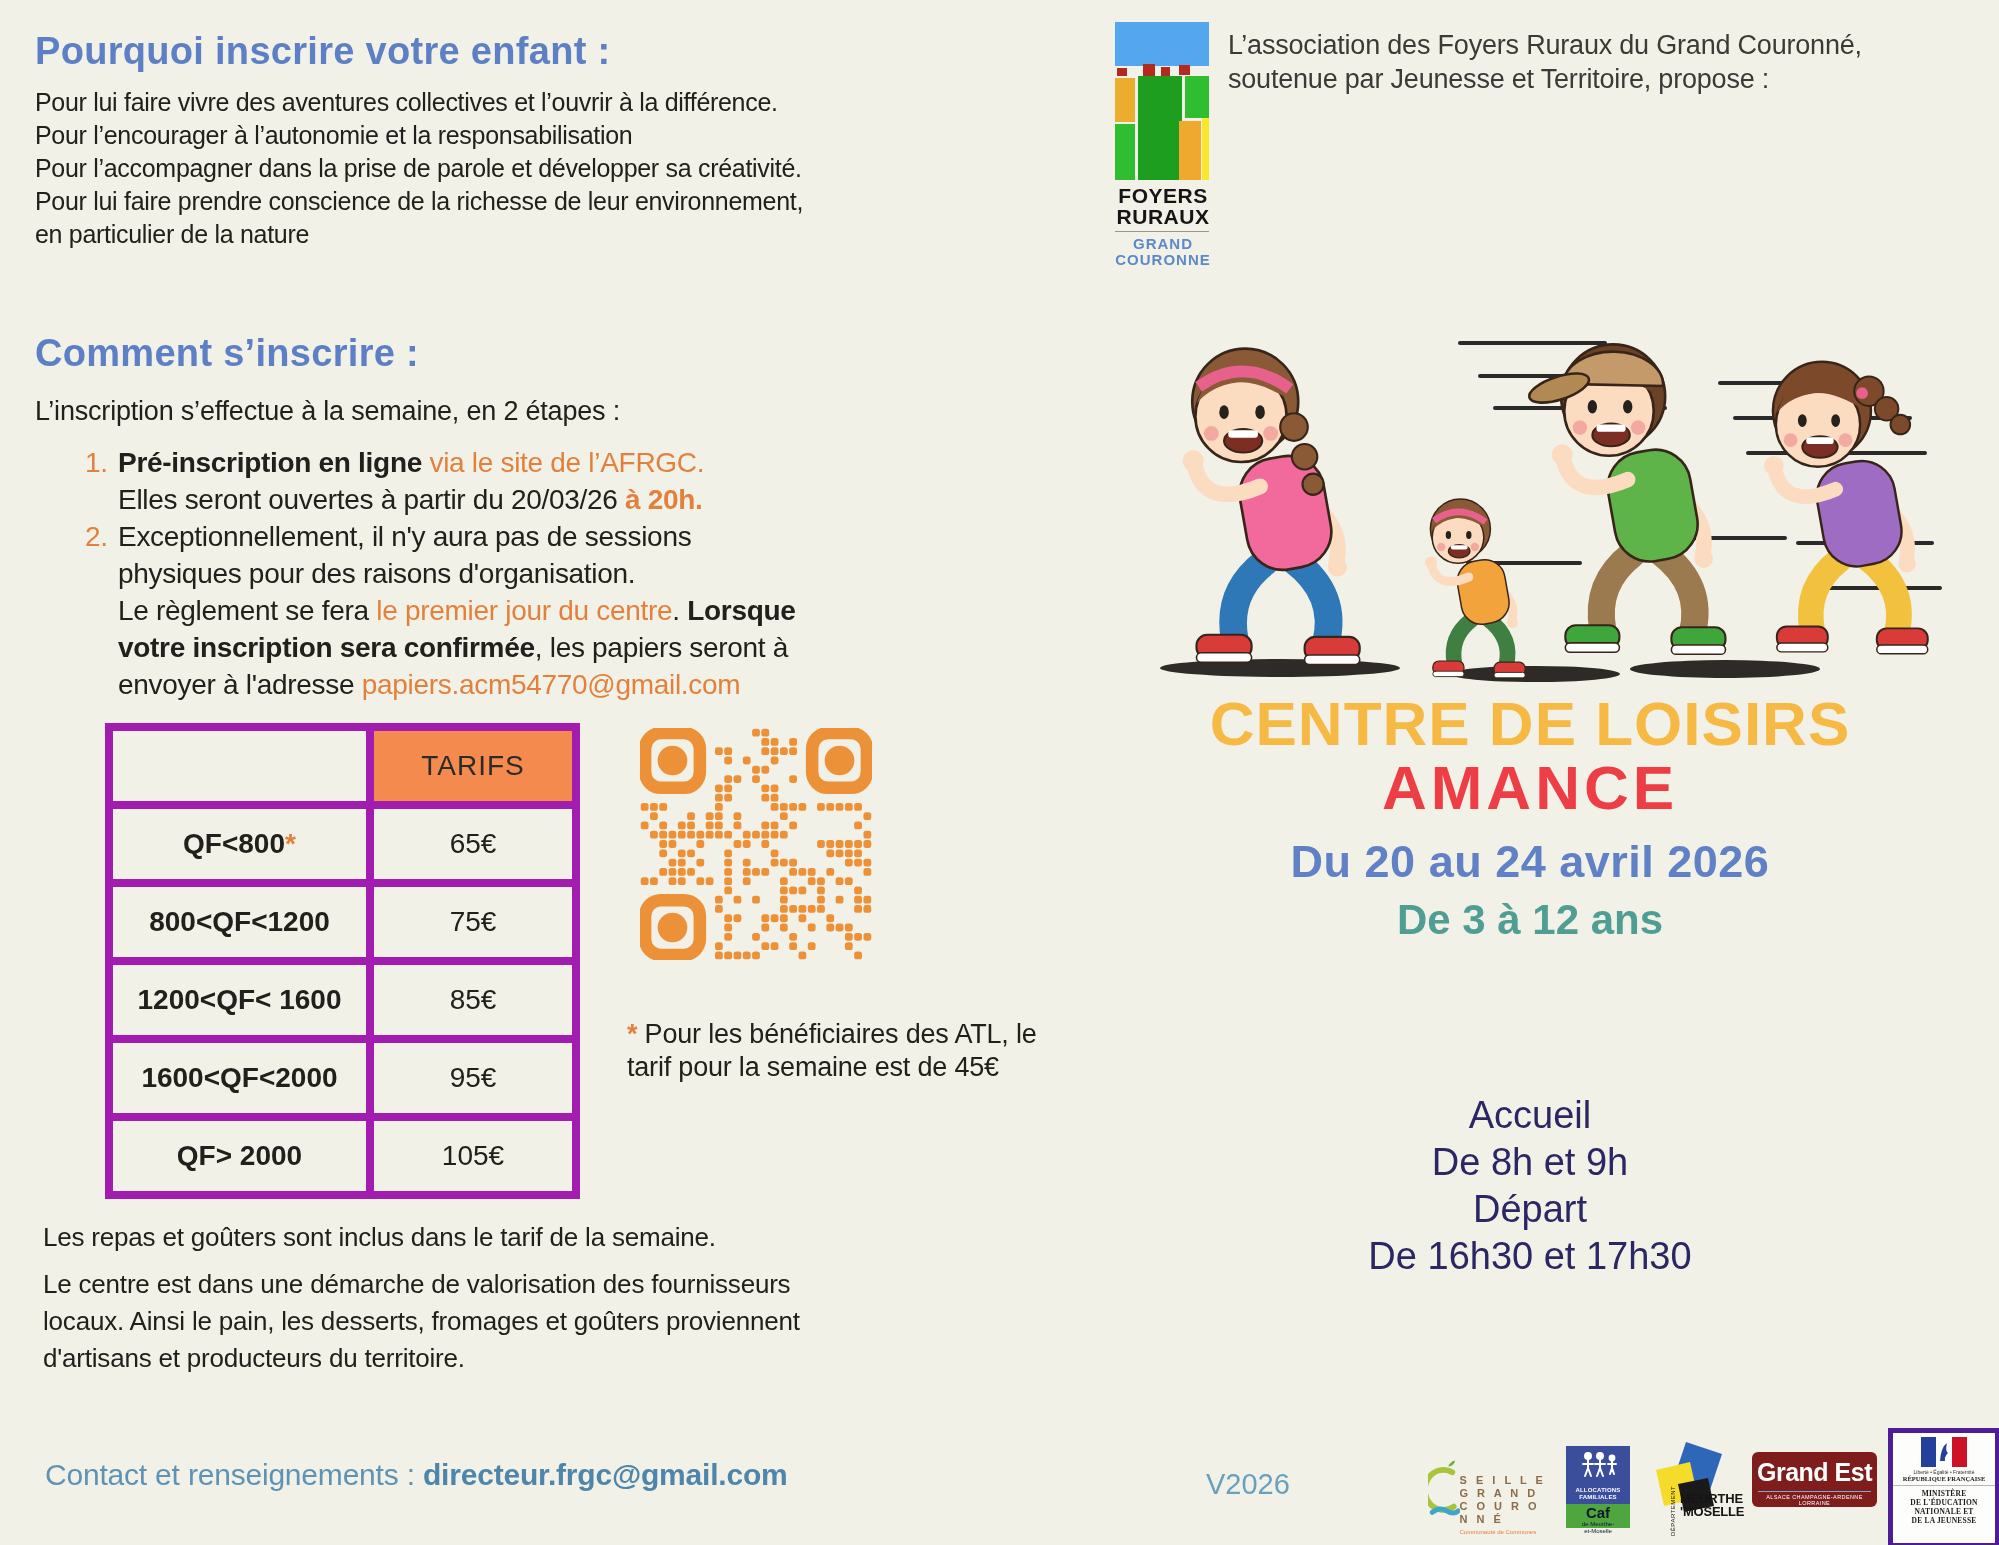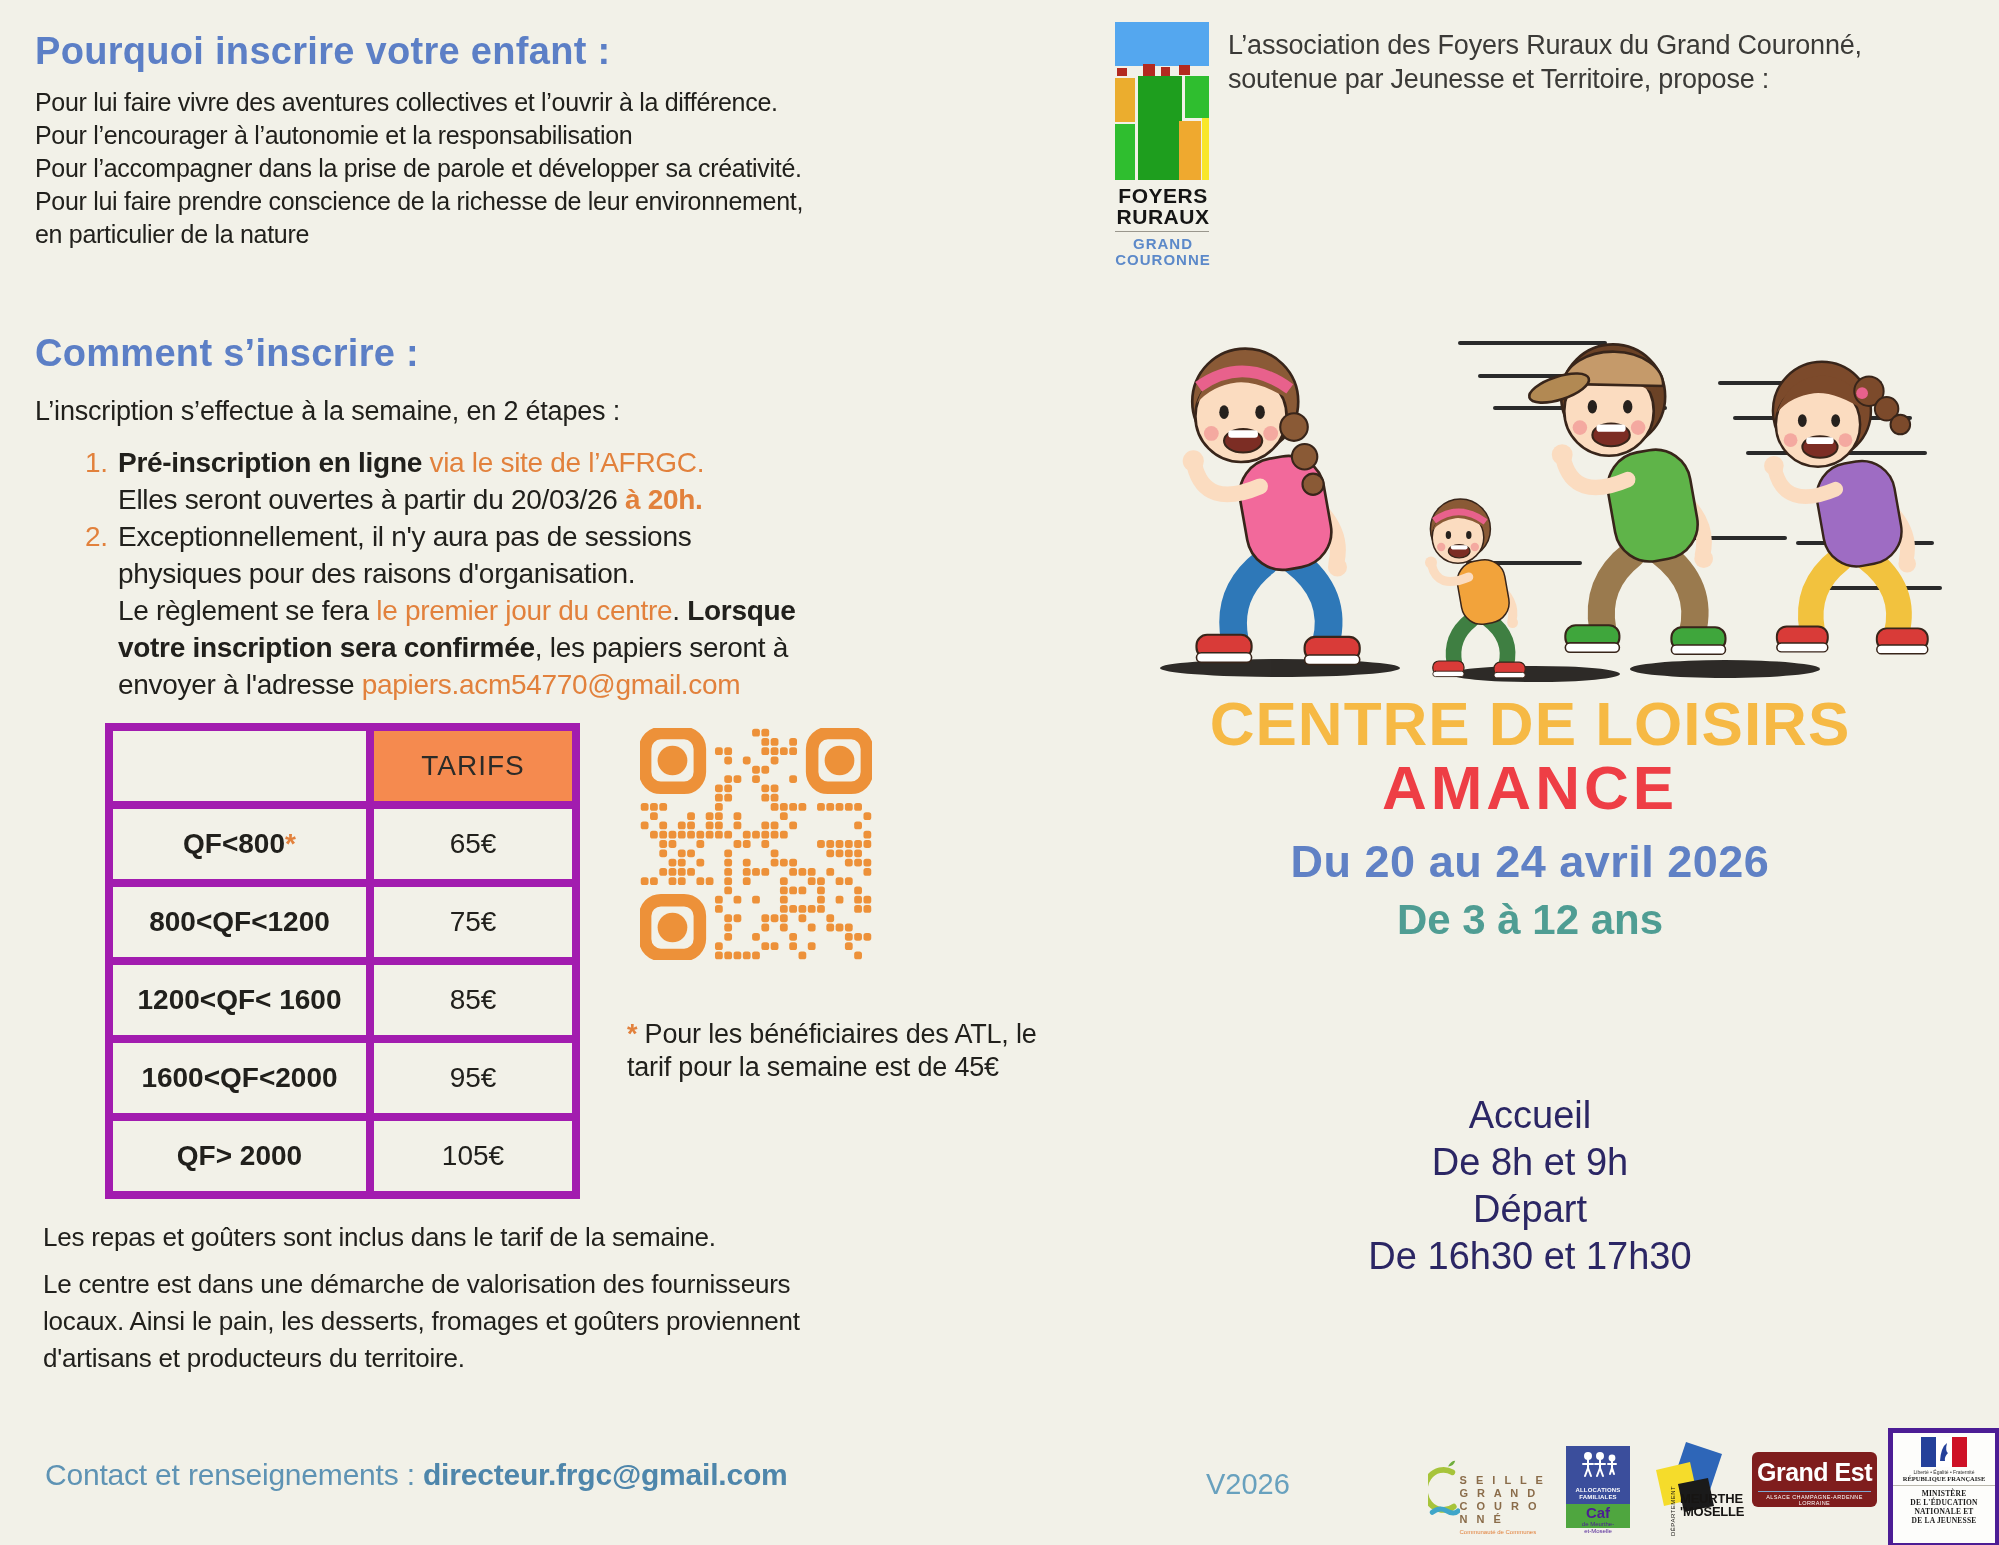--- a/index.html
+++ b/index.html
@@ -52,21 +52,21 @@
   #schedule{left:1150px;top:1092px;width:760px;text-align:center;font-size:38px;line-height:47px;color:#2B2664;}
   #version{left:1206px;top:1468px;font-size:29px;color:#68A1BE;}
   
   .plogo{position:absolute;}
   #seille{left:1428px;top:1446px;width:125px;height:94px;display:flex;align-items:center;}
   .seille-txt{font-size:11px;line-height:13px;letter-spacing:3px;color:#8A6C4A;font-weight:bold;padding-top:26px;}
   .seille-sub{font-size:6px;letter-spacing:0;color:#E2813C;font-weight:normal;}
   #caf{left:1566px;top:1446px;width:64px;height:94px;font-weight:bold;text-align:center;}
   #caf .caf-top{background:#3B4E9C;height:58px;color:#fff;position:relative;}
   #caf .caf-top .caf-label{position:absolute;bottom:3px;left:0;width:100%;font-size:6px;line-height:7px;letter-spacing:.2px;}
-  #caf .caf-bot{background:#4FA63F;height:24px;color:#4c1d95;}
+  #caf .caf-bot{background:#4FA63F;height:24px;color:#0f172a;}
   #caf .caf-bot .caf-main{font-size:15px;line-height:16px;padding-top:1px;}
   #caf .caf-bot .caf-small{font-size:6px;line-height:7px;font-weight:normal;}
   #mm{left:1644px;top:1440px;width:100px;height:104px;}
   #mm .mm-text{position:absolute;left:36px;top:52px;color:#171513;font-weight:bold;font-size:13px;line-height:13px;letter-spacing:-.2px;}
   #mm .mm-vert{position:absolute;left:26px;top:44px;font-size:6px;color:#171513;writing-mode:vertical-rl;transform:rotate(180deg);letter-spacing:.5px;height:52px;}
   #grand-est{left:1752px;top:1452px;width:125px;height:55px;background:#7f1d1d;border-radius:6px;color:#fff;text-align:center;}
   #grand-est .ge-main{font-size:25px;font-weight:bold;letter-spacing:-.5px;padding-top:6px;}
   #grand-est .ge-sub{font-size:5.5px;letter-spacing:.4px;border-top:1px solid #7fa9d4;margin:4px 6px 0 6px;padding-top:2px;}
   #ministere{left:1888px;top:1428px;width:102px;height:110px;background:#fdfdfb;border:5px solid #4c1d95;text-align:center;}
   #ministere .min-motto{font-size:5px;color:#333;margin-top:2px;}

